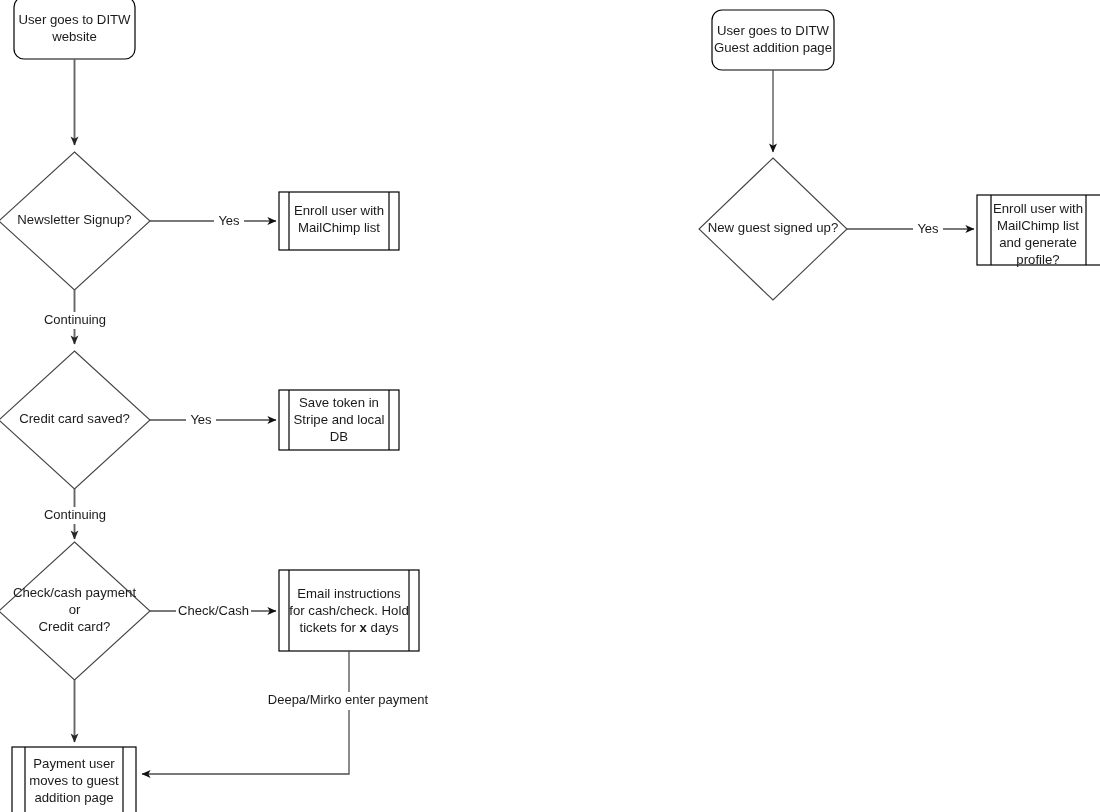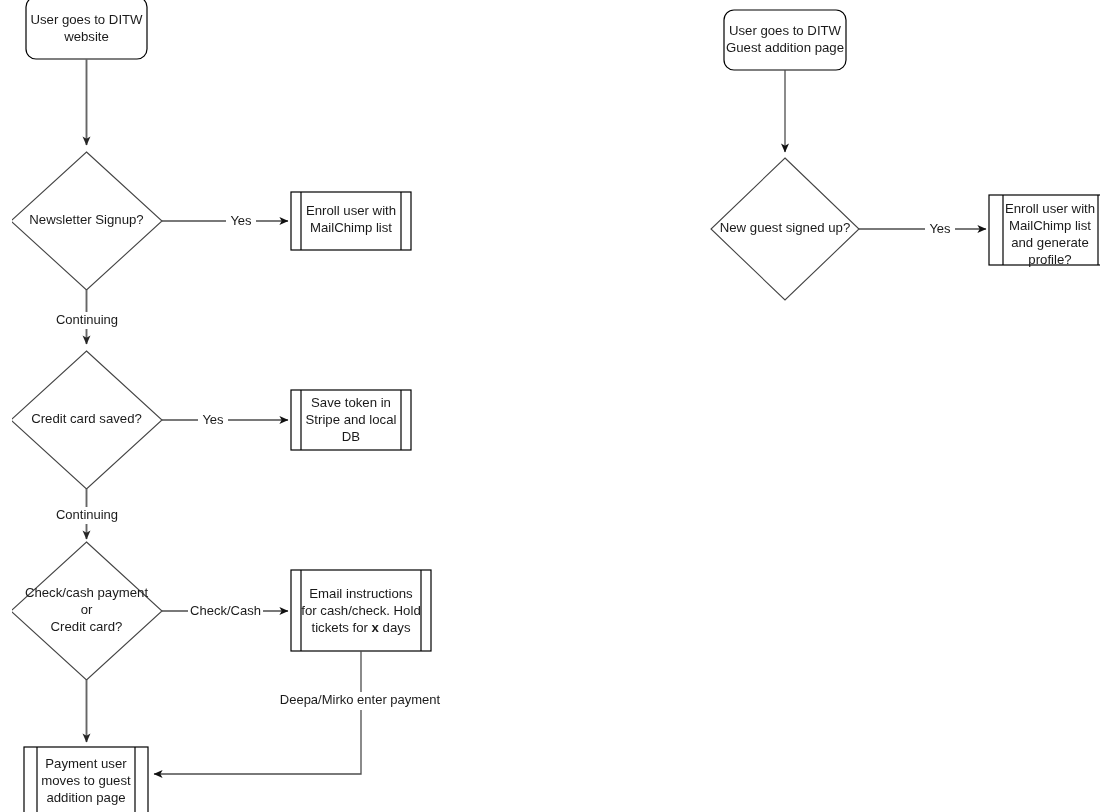--- a/index.html
+++ b/index.html
@@ -12,21 +12,20 @@
     width: 1100px;
     height: 812px;
     overflow: hidden;
     font-family: "Liberation Sans", sans-serif;
   }
   #diagram-root {
     position: relative;
     width: 892px;
     height: 812px;
     background: #ffffff;
-    margin-left: 12px;
   }
   svg#flow-svg {
     display: block;
     width: 1100px;
     height: 812px;
   }
   .shape-outline {
     fill: #ffffff;
     stroke: #000000;
     stroke-width: 1.2;

